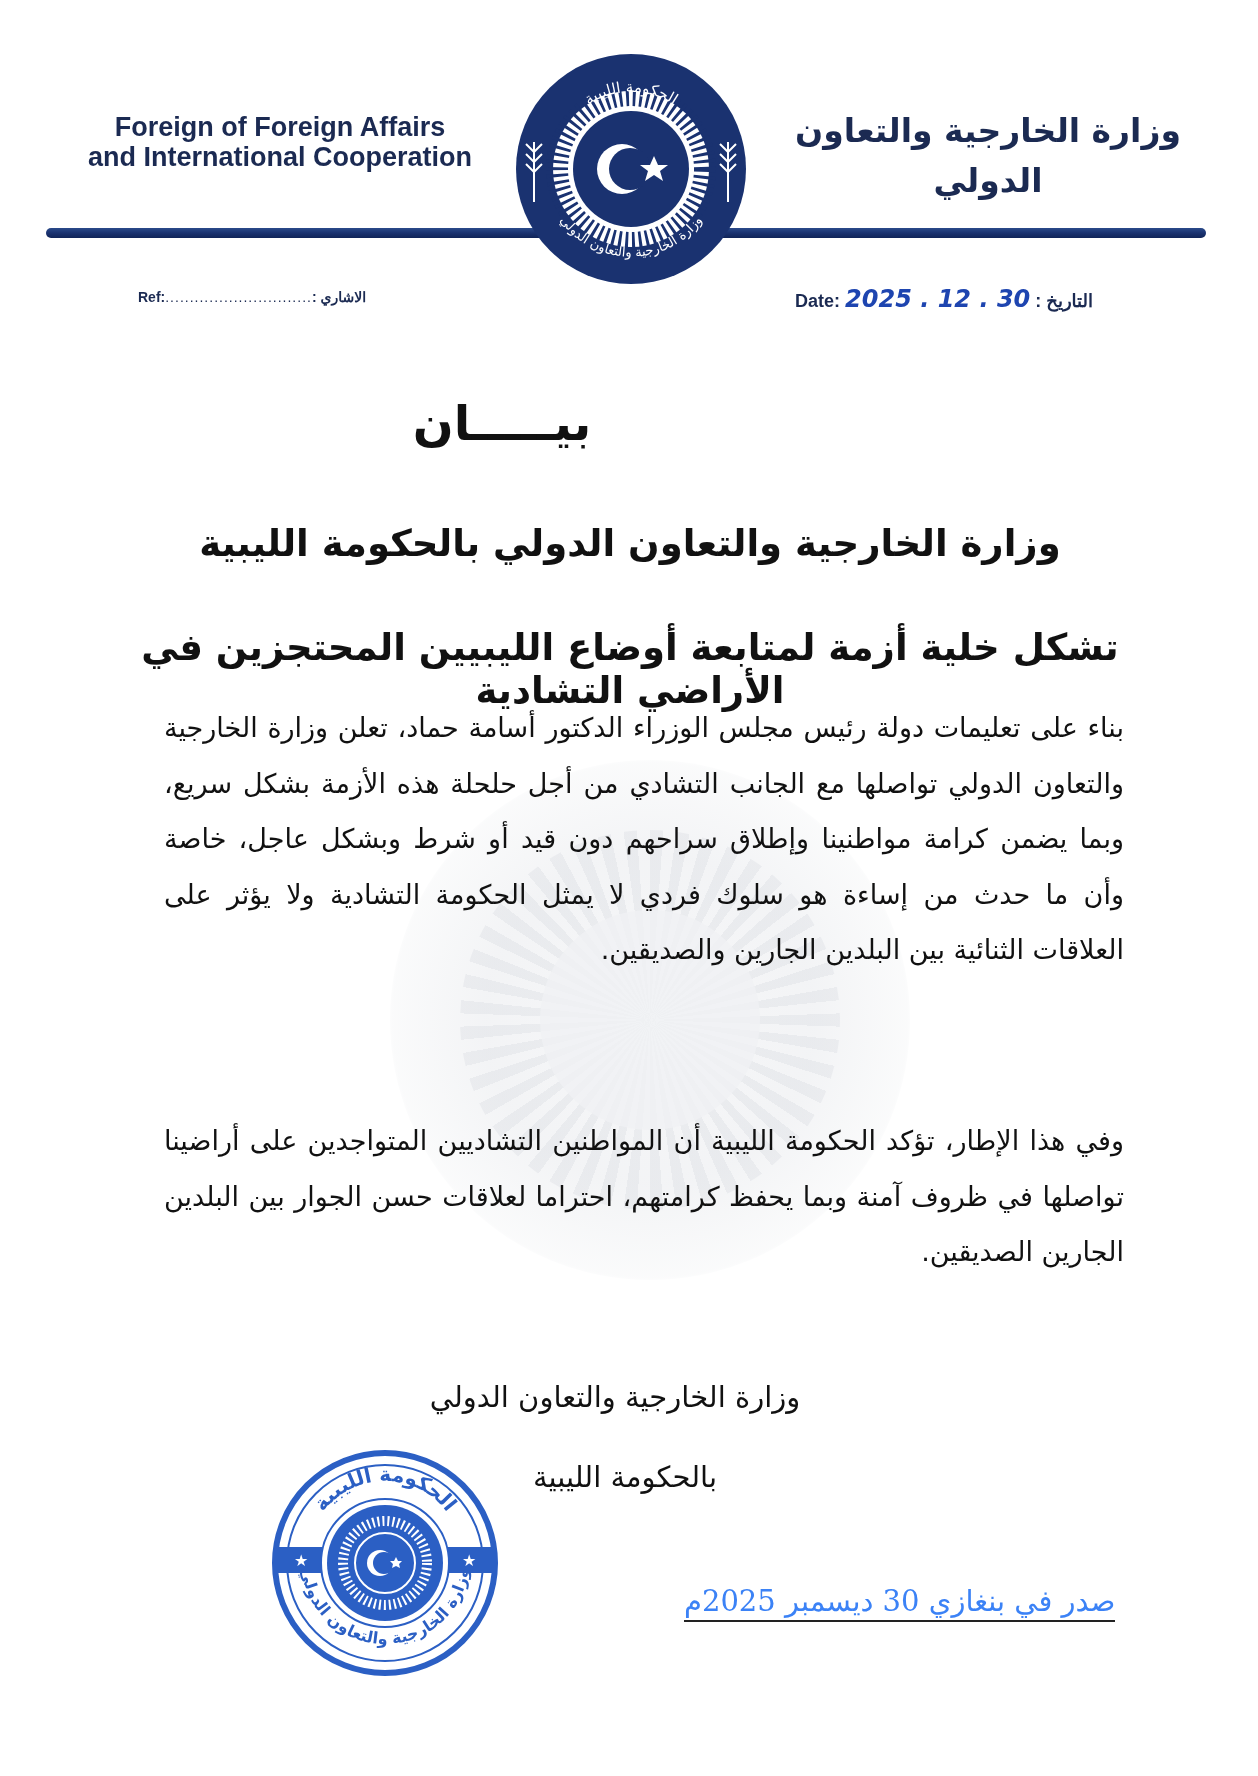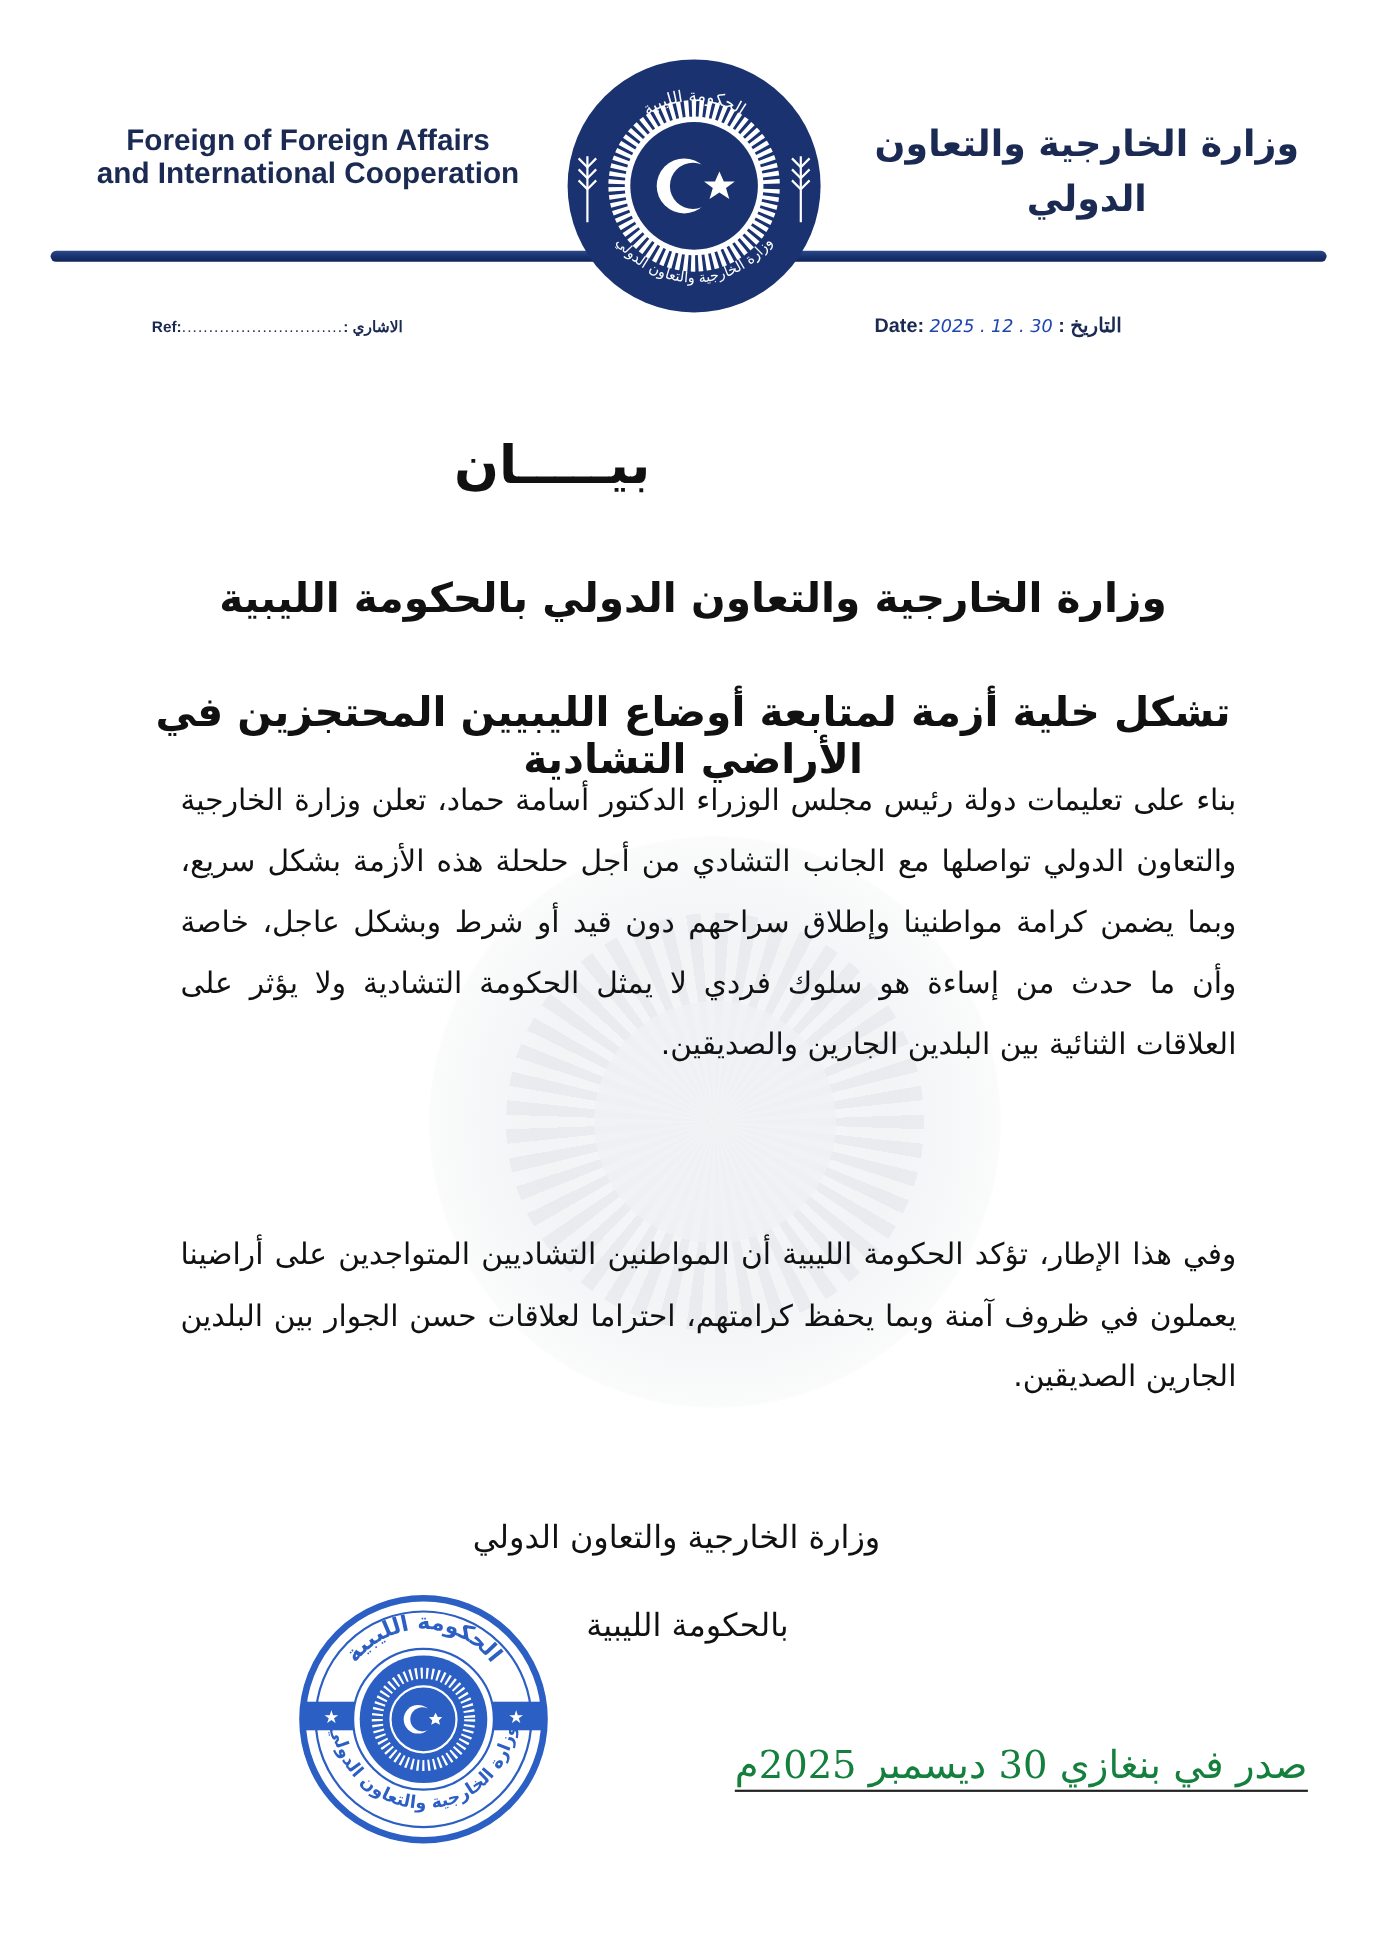--- a/index.html
+++ b/index.html
@@ -26,40 +26,40 @@
   .rule { position: absolute; left: 46px; top: 228px; width: 1160px; height: 10px; border-radius: 5px;
     background: linear-gradient(180deg, #2a4a8a 0%, #1a3270 50%, #102458 100%); }
 
   .emblem { position: absolute; left: 514px; top: 52px; width: 234px; height: 234px; }
   .emblem svg { width: 100%; height: 100%; }
 
   
   .ref-line { position: absolute; left: 138px; top: 289px; font-family: "Liberation Sans", sans-serif; font-weight: bold; font-size: 14px; color: #1b2a52; white-space: nowrap; }
   .ref-line .dots { letter-spacing: 1px; font-weight: normal; }
   .date-line { position: absolute; left: 795px; top: 285px; font-family: "Liberation Sans", sans-serif; font-weight: bold; font-size: 18px; color: #1b2a52; white-space: nowrap; }
-  .hand { font-family: "DejaVu Sans", sans-serif; font-weight: normal; color: #1e45b0; font-size: 16px; font-style: italic; text-align: center; }
+  .hand { font-family: "DejaVu Sans", sans-serif; font-weight: bold; color: #1e45b0; font-size: 24px; font-style: italic; text-align: center; }
 
   
   .title { position: absolute; left: 0; width: 1004px; top: 395px; text-align: center; direction: rtl; font-family: "DejaVu Sans", sans-serif; font-weight: bold; font-size: 48px; color: #111; letter-spacing: 2px; }
   .subtitle { position: absolute; left: 80px; width: 1100px; text-align: center; direction: rtl; font-family: "DejaVu Sans", sans-serif; font-weight: bold; font-size: 37px; color: #111; }
   .sub1 { top: 522px; }
   .sub2 { top: 594px; margin-top: 32px; }
 
   .para { position: absolute; left: 140px; width: 960px; direction: rtl; text-align: justify; text-align-last: right;
     font-family: "DejaVu Sans", sans-serif; font-size: 27px; line-height: 55.5px; color: #111; margin-left: 24px; }
   .p1 { top: 700px; }
   .p2 { top: 1113px; }
 
   .sign1 { position: absolute; left: 380px; width: 470px; top: 1380px; text-align: center; direction: rtl; font-family: "DejaVu Sans", sans-serif; font-size: 29px; color: #111; }
   .sign2 { position: absolute; left: 430px; width: 390px; top: 1460px; text-align: center; direction: rtl; font-family: "DejaVu Sans", sans-serif; font-size: 29px; color: #111; }
 
   .stamp { position: absolute; left: 268px; top: 1448px; width: 234px; height: 230px; }
   .stamp svg { width: 100%; height: 100%; }
 
-  .issued { position: absolute; left: 668px; top: 1584px; direction: rtl; font-family: "DejaVu Serif", serif; font-size: 35px; color: #15803d; border-bottom: 2px solid #222; padding-bottom: 2px; white-space: nowrap; }
+  .issued { position: absolute; left: 684px; top: 1584px; direction: rtl; font-family: "DejaVu Serif", serif; font-size: 29px; color: #3b82f6; border-bottom: 2px solid #222; padding-bottom: 2px; white-space: nowrap; }
 </style>
 </head>
 <body>
 
 <div class="watermark"></div>
 
 <div class="en-header">
   <div class="en-ministry">Foreign of Foreign Affairs</div>
   <div class="en-ministry2">and International Cooperation</div>
 </div>
@@ -102,21 +102,21 @@
   <span>Date:</span>
   <span class="hand">2025 . 12 . 30</span>
   <span>: التاريخ</span>
 </div>
 
 <div class="title">بيـــــان</div>
 <div class="subtitle sub1">وزارة الخارجية والتعاون الدولي بالحكومة الليبية</div>
 <div class="subtitle sub2">تشكل خلية أزمة لمتابعة أوضاع الليبيين المحتجزين في الأراضي التشادية</div>
 
 <p class="para p1">بناء على تعليمات دولة رئيس مجلس الوزراء الدكتور أسامة حماد، تعلن وزارة الخارجية والتعاون الدولي تواصلها مع الجانب التشادي من أجل حلحلة هذه الأزمة بشكل سريع، وبما يضمن كرامة مواطنينا وإطلاق سراحهم دون قيد أو شرط وبشكل عاجل، خاصة وأن ما حدث من إساءة هو سلوك فردي لا يمثل الحكومة التشادية ولا يؤثر على العلاقات الثنائية بين البلدين الجارين والصديقين.</p>
-<p class="para p2">وفي هذا الإطار، تؤكد الحكومة الليبية أن المواطنين التشاديين المتواجدين على أراضينا يعملون في ظروف آمنة وبما يحفظ كرامتهم، احتراما لعلاقات حسن الجوار بين البلدين الجارين الصديقين.</p>
+<p class="para p2">وفي هذا الإطار، تؤكد الحكومة الليبية أن المواطنين التشاديين المتواجدين على أراضينا تواصلها في ظروف آمنة وبما يحفظ كرامتهم، احتراما لعلاقات حسن الجوار بين البلدين الجارين الصديقين.</p>
 
 <div class="sign1">وزارة الخارجية والتعاون الدولي</div>
 <div class="sign2">بالحكومة الليبية</div>
 
 <div class="stamp">
   <svg viewBox="0 0 234 230">
     <defs>
       <path id="stTop" d="M 40 110 A 77 77 0 0 1 194 110"></path>
       <path id="stBot" d="M 34 125 A 84 84 0 0 0 200 125"></path>
     </defs>

